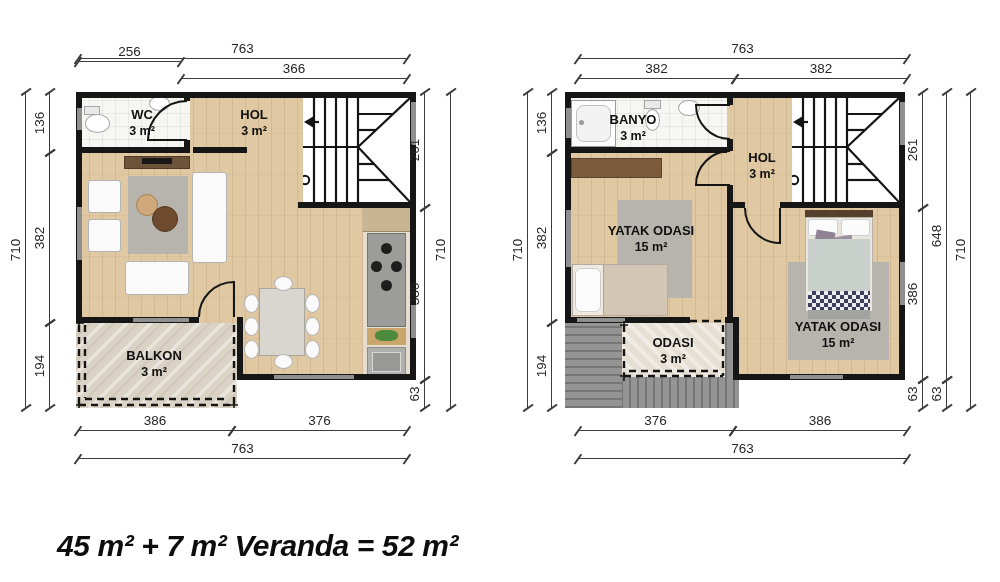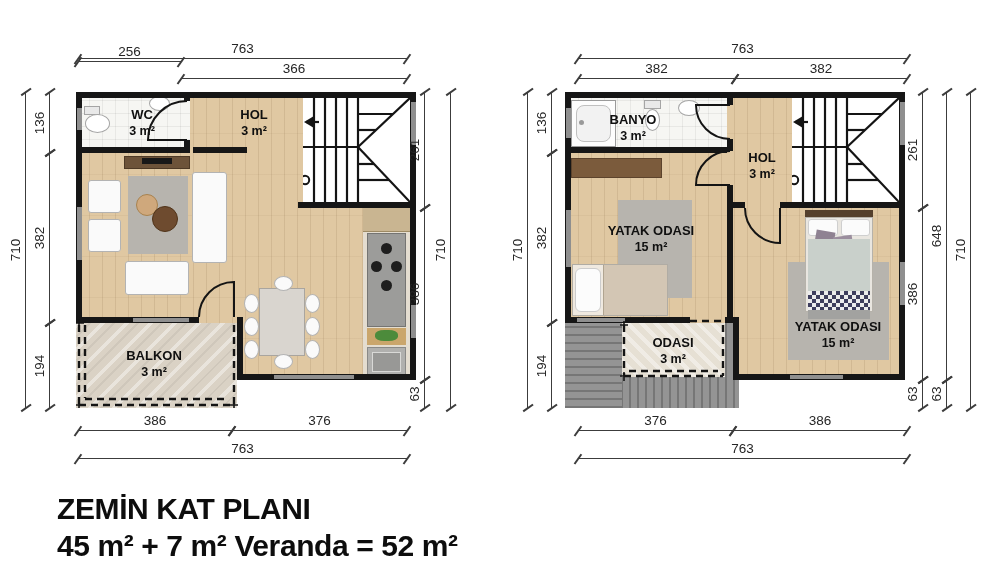--- a/index.html
+++ b/index.html
@@ -430,16 +430,15 @@
       <i class="t1"></i>
       <i class="t2"></i>
       <b>63</b>
     </div>
   <div class="dv" style="left:970px;top:92px;height:316px;">
       <i class="t1"></i>
       <i class="t2"></i>
       <b>710</b>
     </div>
 
-  <div class="title" style="left:57px;top:492px;">ZEMİN KAT PLANI</div>
-  <div class="subtitle" style="left:57px;top:529px;">45 m² + 7 m² Veranda = 52 m²</div>
+  <div class="subtitle" style="left:57px;top:529px;font-style:italic;">45 m² + 7 m² Veranda = 52 m²</div>
 
 </div>
 
 </body></html>

